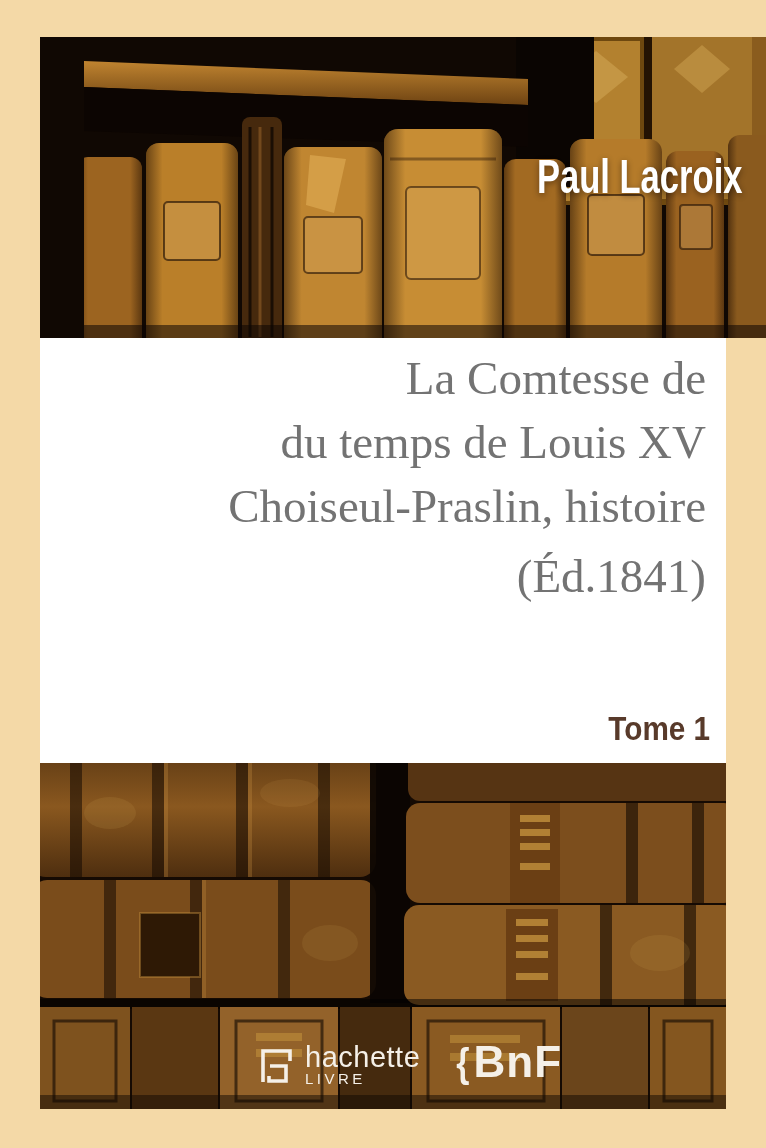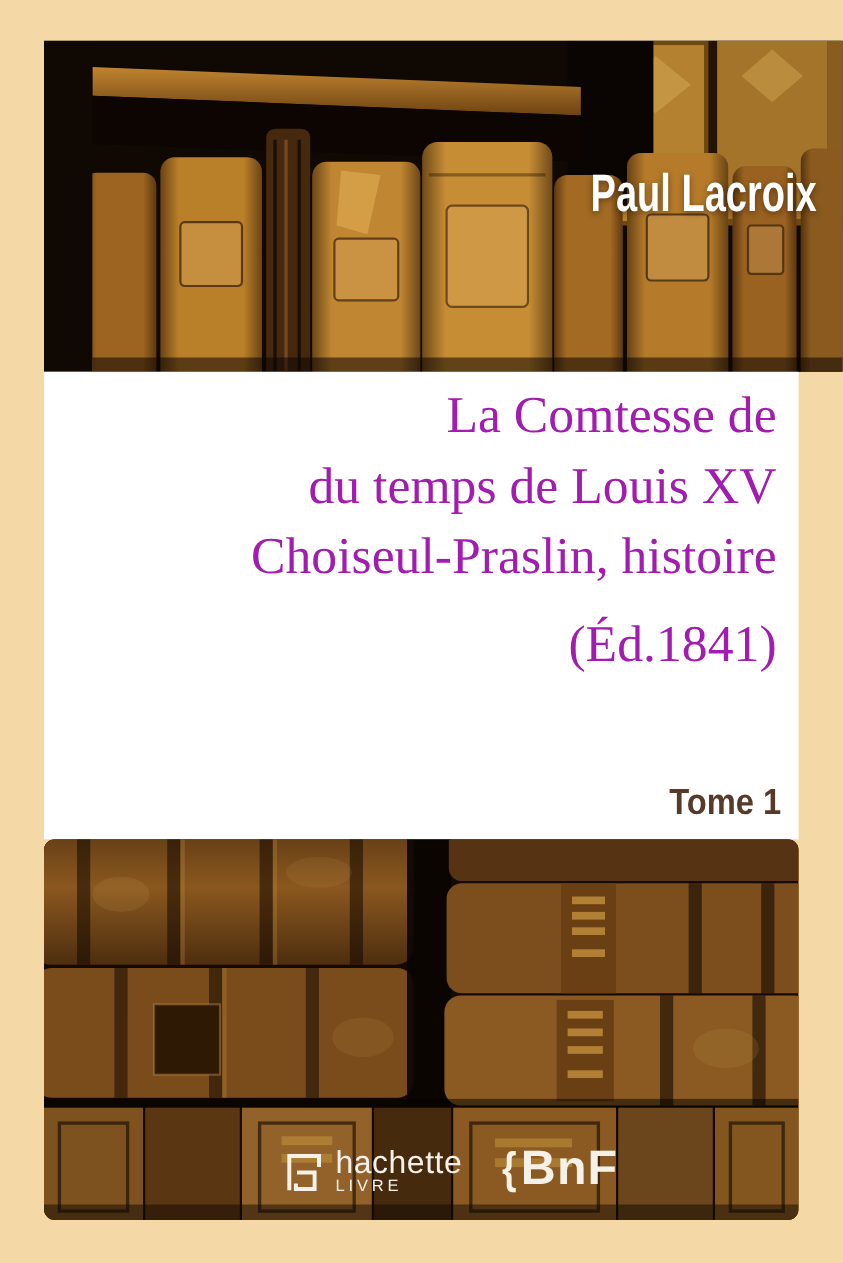--- a/index.html
+++ b/index.html
@@ -2,33 +2,33 @@
 <html><head>
 <meta charset="utf-8">
 <style>
   html,body{margin:0;padding:0;background:#f4d9a7;}
   .page{position:relative;width:766px;height:1148px;background:#f4d9a7;
         font-family:"Liberation Sans",sans-serif;overflow:hidden;}
   .content{position:absolute;left:40px;top:37px;width:686px;height:1072px;}
 
   .photo{position:relative;width:686px;overflow:hidden;}
   .photo-top{height:301px;background:#100803;padding-left:44px;}
-  .photo-bottom{height:346px;background:#a16207;border-radius:10px;}
+  .photo-bottom{height:346px;background:#3b82f6;}
   .photo svg{display:block;}
 
   .author{position:absolute;top:112px;right:28px;
           font-size:48px;font-weight:bold;color:#ffffff;white-space:nowrap;
           transform:scaleX(0.72);transform-origin:100% 50%;
           text-shadow:0 2px 7px rgba(25,12,0,0.45);}
 
   .band{position:relative;width:686px;height:425px;background:#ffffff;}
   .title-block{position:absolute;top:8px;right:20px;text-align:right;
                font-family:"Liberation Serif",serif;font-size:47px;line-height:64px;
-               color:#a21caf;white-space:nowrap;}
-  .edition{margin-top:16px;}
+               color:#737373;white-space:nowrap;}
+  .edition{margin-top:6px;}
   .tome{position:absolute;top:372px;right:16px;font-size:33px;font-weight:bold;
         color:#583a2a;white-space:nowrap;
         transform:scaleX(0.9);transform-origin:100% 50%;}
 
   .logos{position:absolute;left:216px;top:281px;display:flex;align-items:flex-start;
          color:#f5f0e8;}
   .hachette{display:flex;align-items:flex-start;}
   .hachette-mark{width:40px;height:38px;margin-top:2px;}
   .hachette-text{margin-left:9px;}
   .hachette-name{font-size:29px;line-height:26px;letter-spacing:0.5px;}

